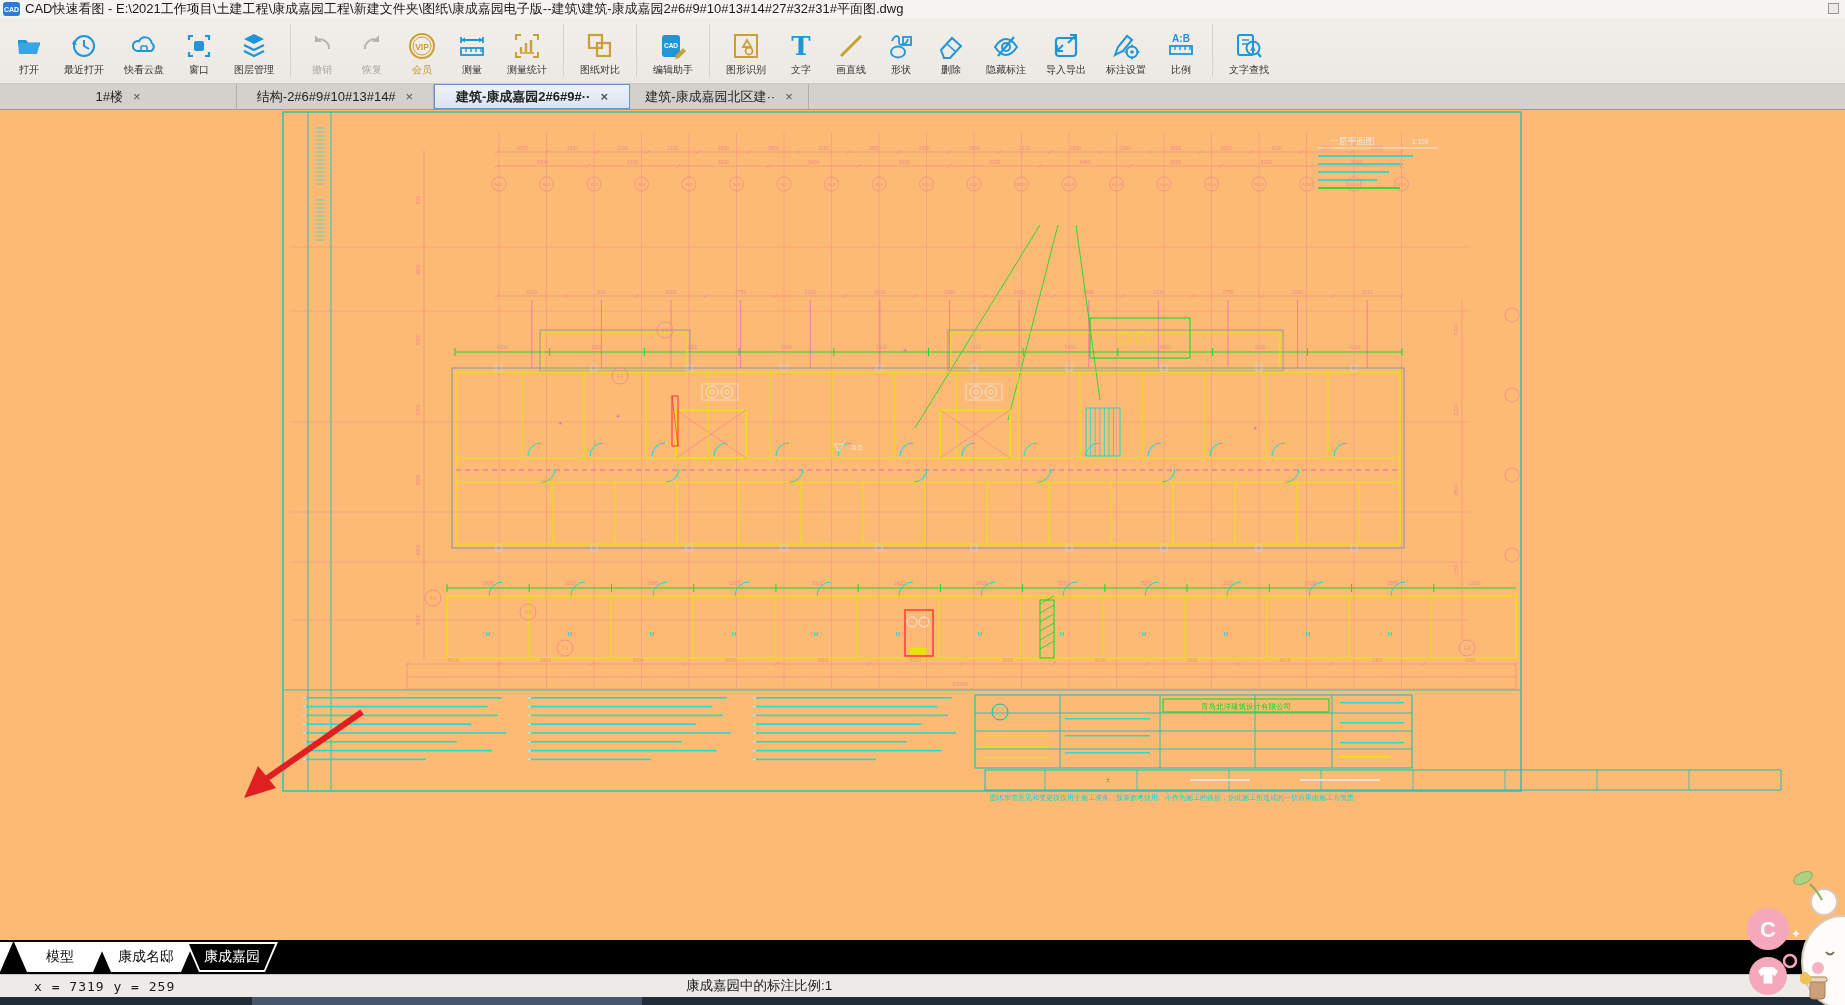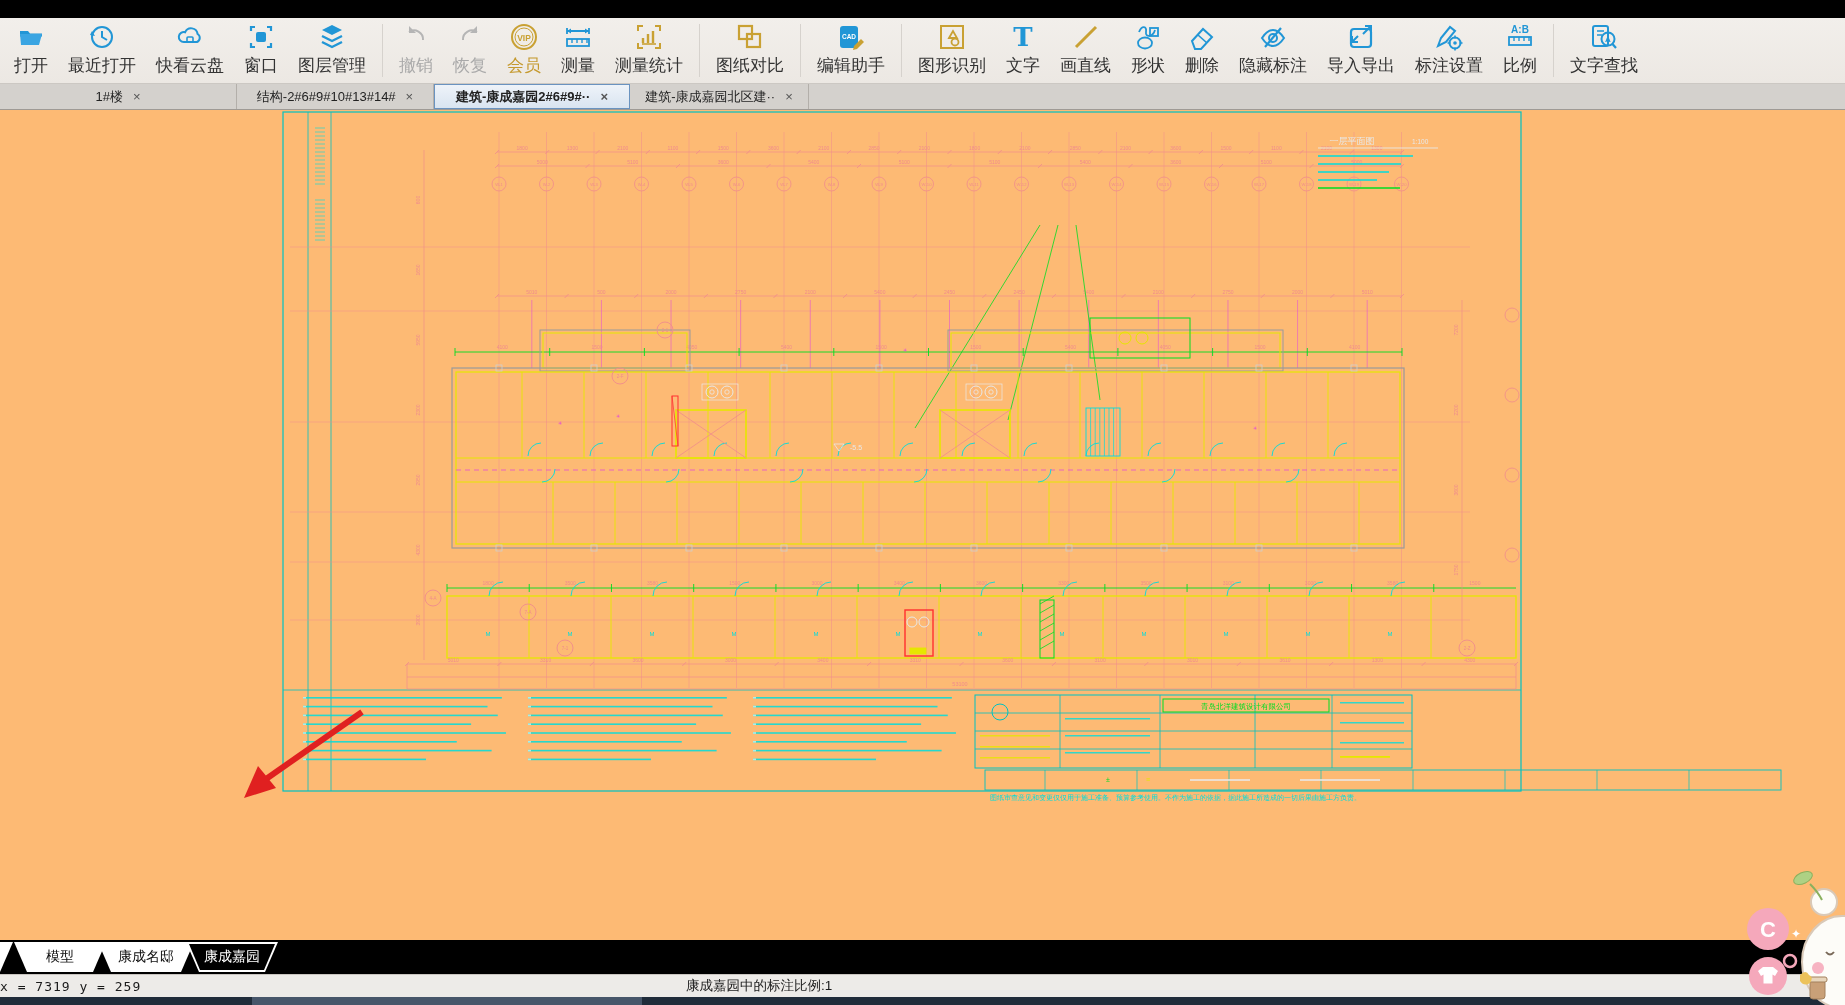--- a/index.html
+++ b/index.html
@@ -17,21 +17,21 @@
   #win-ctl { position:absolute; right:6px; top:3px; width:11px; height:11px;
     border:1px solid #9a9792; background:#eceae6; }
 
   
   #toolbar { position:absolute; left:0; top:18px; width:100%; height:66px;
     background:linear-gradient(#f2efeb,#ece8e3); border-bottom:1px solid #ccc8c3;
     display:flex; align-items:stretch; padding-left:4px; }
   .tb-item { display:flex; flex-direction:column; align-items:center;
     justify-content:flex-end; padding:4px 10px 6px; cursor:default; }
   .tb-item .ic { width:30px; height:30px; margin-bottom:2px; }
-  .tb-item .lb { font-size:17px; color:#333; white-space:nowrap; }
+  .tb-item .lb { font-size:10px; color:#333; white-space:nowrap; }
   .tb-item.disabled .lb { color:#a9a9a9; }
   .tb-item.gold-label .lb { color:#c59a2f; }
   .tb-sep { width:1px; background:#d6d2cd; margin:6px 6px; }
 
   
   #doctabs { position:absolute; left:0; top:84px; width:100%; height:26px;
     background:#d4d1cd; display:flex; border-bottom:1px solid #9e9a95; }
   .dtab { display:flex; align-items:center; justify-content:center; gap:10px;
     border-right:1px solid #b3afaa; padding:0 10px; font-size:13px; color:#222;
     min-width:170px; }
@@ -54,36 +54,41 @@
     clip-path:polygon(0 0,100% 0,calc(100% - 13px) 100%,13px 100%);text-align:right; }
   .stab .inner { width:calc(100% - 6px); height:26px; display:flex; align-items:center;
     justify-content:center; }
   .stab.active { color:#ffffff; }
   .stab.active .inner { background:#000;
     clip-path:polygon(0 0,100% 0,calc(100% - 11px) 100%,11px 100%); }
 
   
   #statusbar { position:absolute; left:0; top:974px; width:100%; height:23px;
     background:#edebe8; border-top:1px solid #c9c5c0; display:flex; align-items:center; }
-  #coords { font-family:"DejaVu Sans Mono", monospace;
+  #coords { margin-left:34px; font-family:"DejaVu Sans Mono", monospace;
     font-size:13px; color:#1a1a1a; letter-spacing:1px; }
   #scalemsg { position:absolute; left:660px; font-size:13.5px; color:#1a1a1a;margin-left:26px; }
 
   
   #hscroll { position:absolute; left:0; top:997px; width:100%; height:8px; background:#202c3a; }
   #hscroll .thumb { position:absolute; left:252px; width:390px; height:8px; background:#47566a; }
 
   
   #pet { position:absolute; right:0; top:850px; width:150px; height:155px; z-index:30; }
 </style>
 </head>
 <body>
 
 <div id="app">
 
+  <div id="titlebar">
+    <div id="app-badge">CAD</div>
+    <div id="title-text">CAD快速看图 - E:\2021工作项目\土建工程\康成嘉园工程\新建文件夹\图纸\康成嘉园电子版--建筑\建筑-康成嘉园2#6#9#10#13#14#27#32#31#平面图.dwg</div>
+    <div id="win-ctl"></div>
+  </div>
 
   <div id="toolbar">
       <div class="tb-item">
         <svg class="ic" viewBox="0 0 30 30">
           <path d="M4 9h8l2 2.5h12v3H4z" fill="#2196d6"></path>
           <path d="M4 12h22l-3 11H5z" fill="#3aa5e2"></path>
         </svg>
                  <span class="lb">打开</span>
       </div>
       <div class="tb-item">

